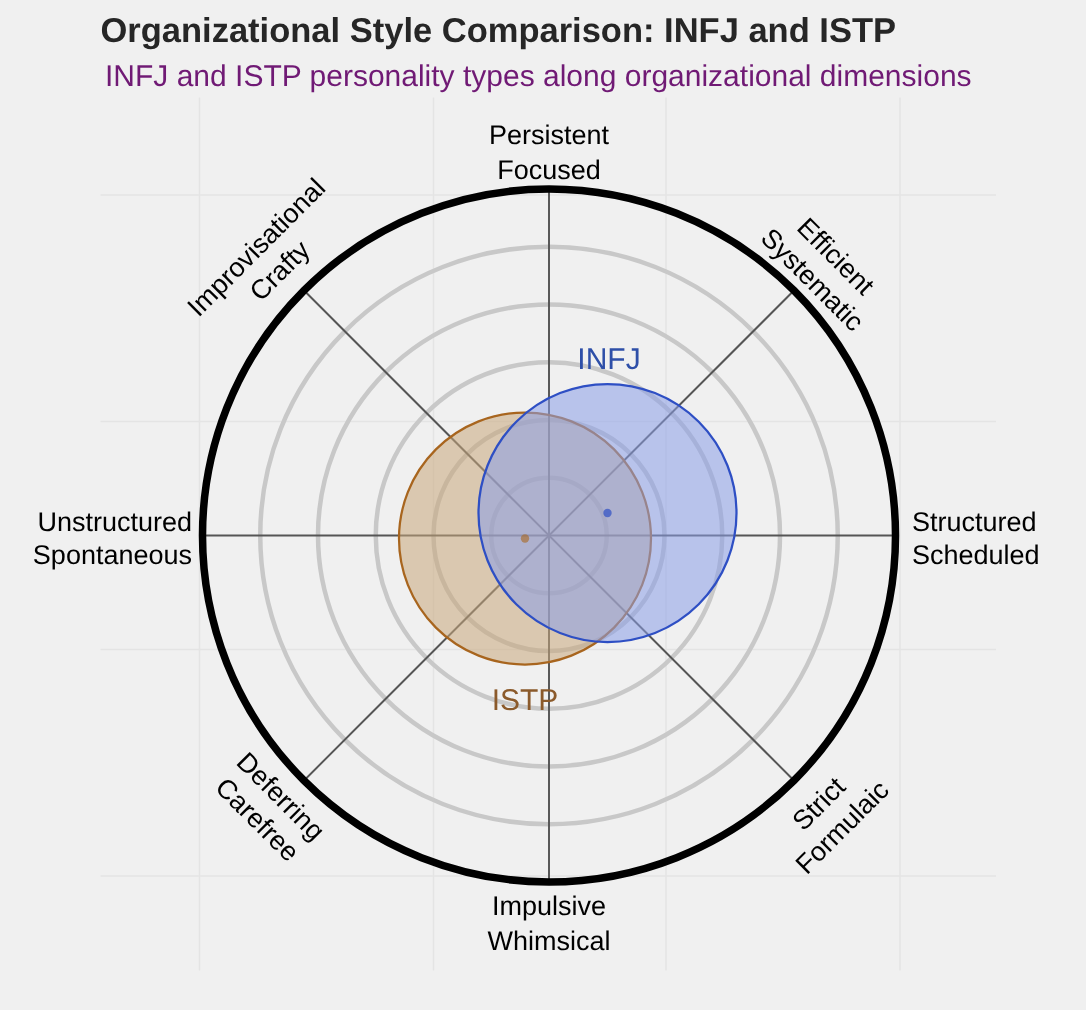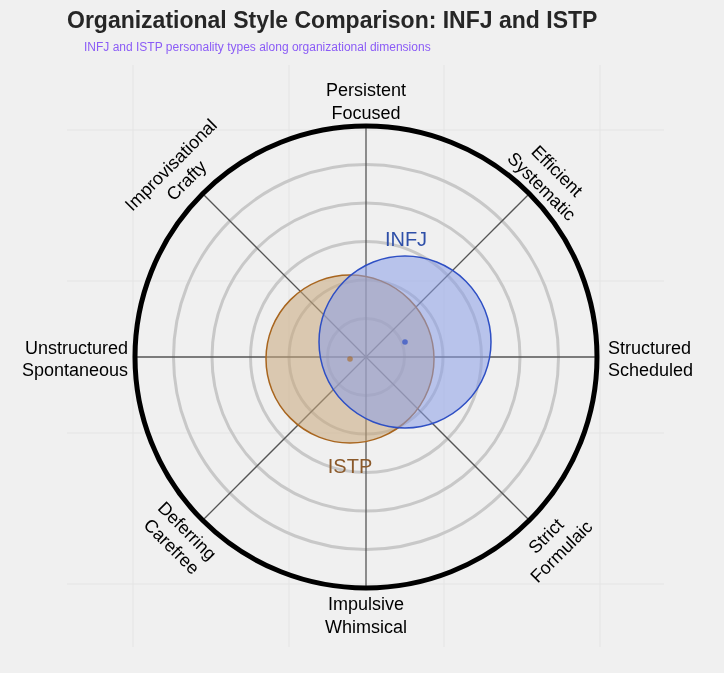--- a/index.html
+++ b/index.html
@@ -8,22 +8,22 @@
     background: #f0f0f0;
     font-family: "Liberation Sans", sans-serif;
     position: relative;
   }
   .title {
     position: absolute; left: 67px; top: 7px;
     font-size: 23px; font-weight: bold; color: #262626;
     white-space: nowrap;
   }
   .subtitle {
-    position: absolute; left: 84px; top: 40px;
-    font-size: 12px; color: #8b5cf6;
+    position: absolute; left: 70px; top: 40px;
+    font-size: 20px; color: #701a75;
     white-space: nowrap;
   }
   svg.chart { position: absolute; left: 0; top: 0; }
   .axis-label {
     font-size: 18px; fill: #000;
   }
   .series-label { font-size: 20px; }
 </style>
 </head>
 <body>

